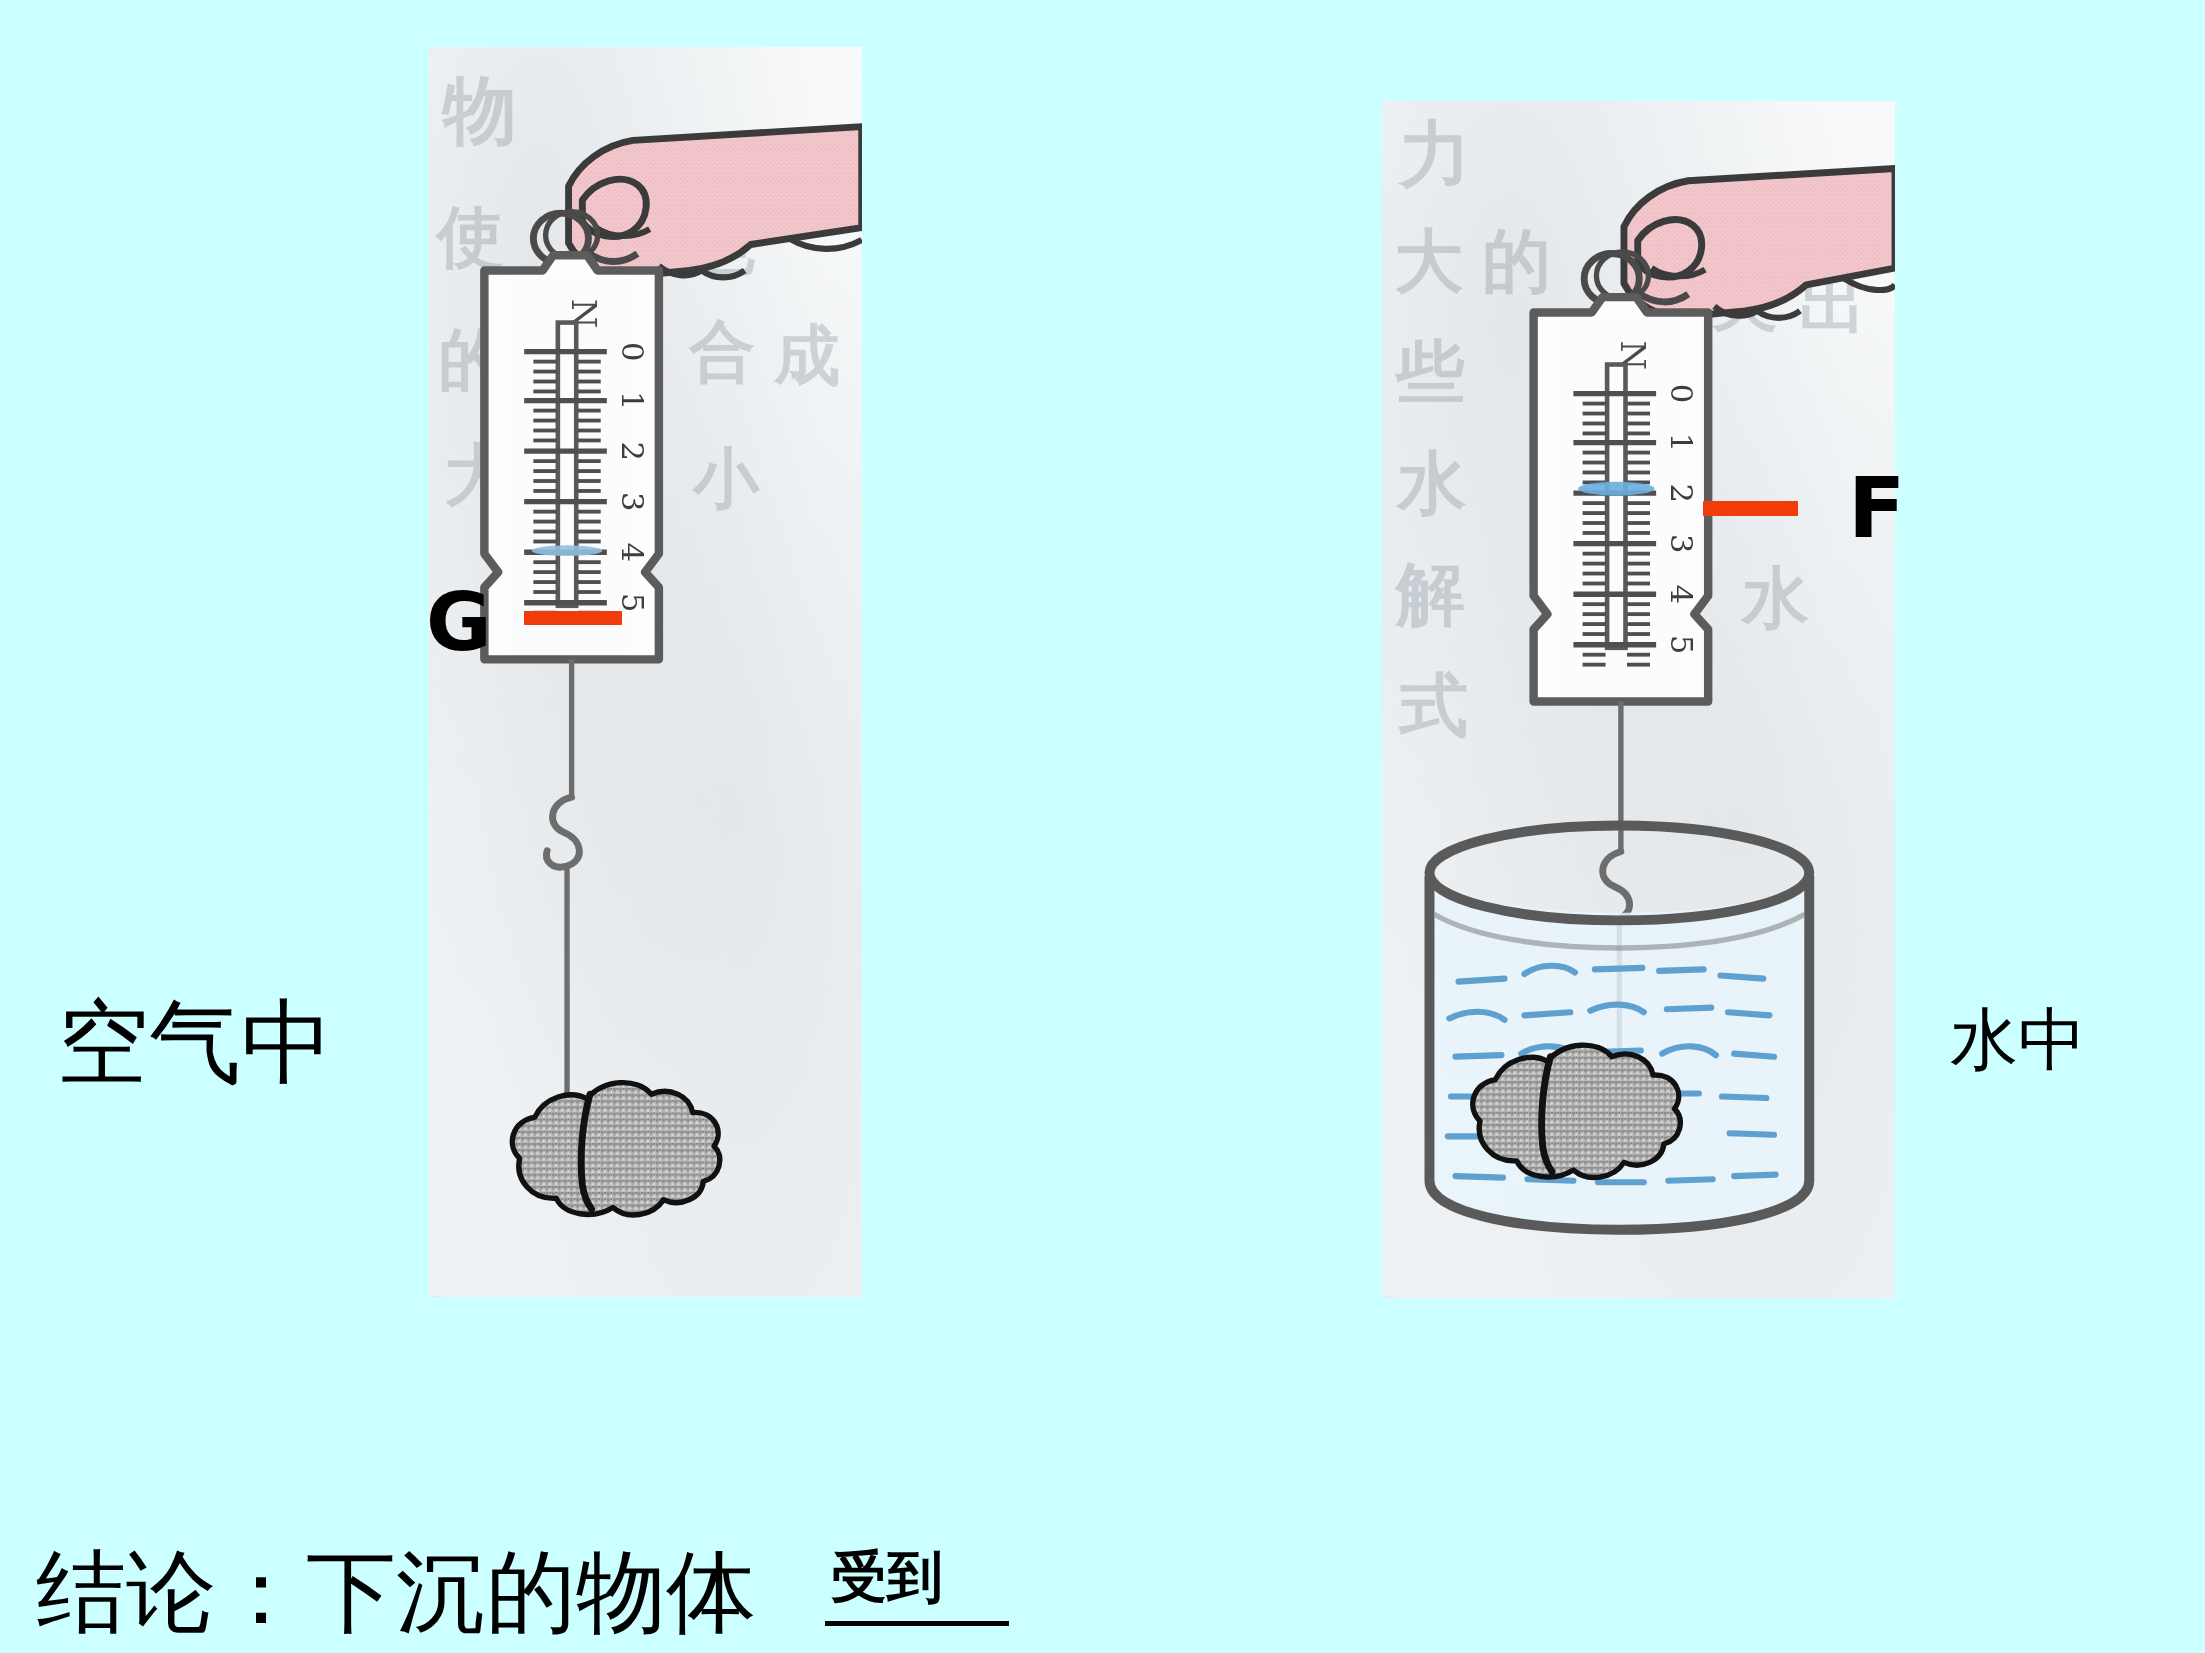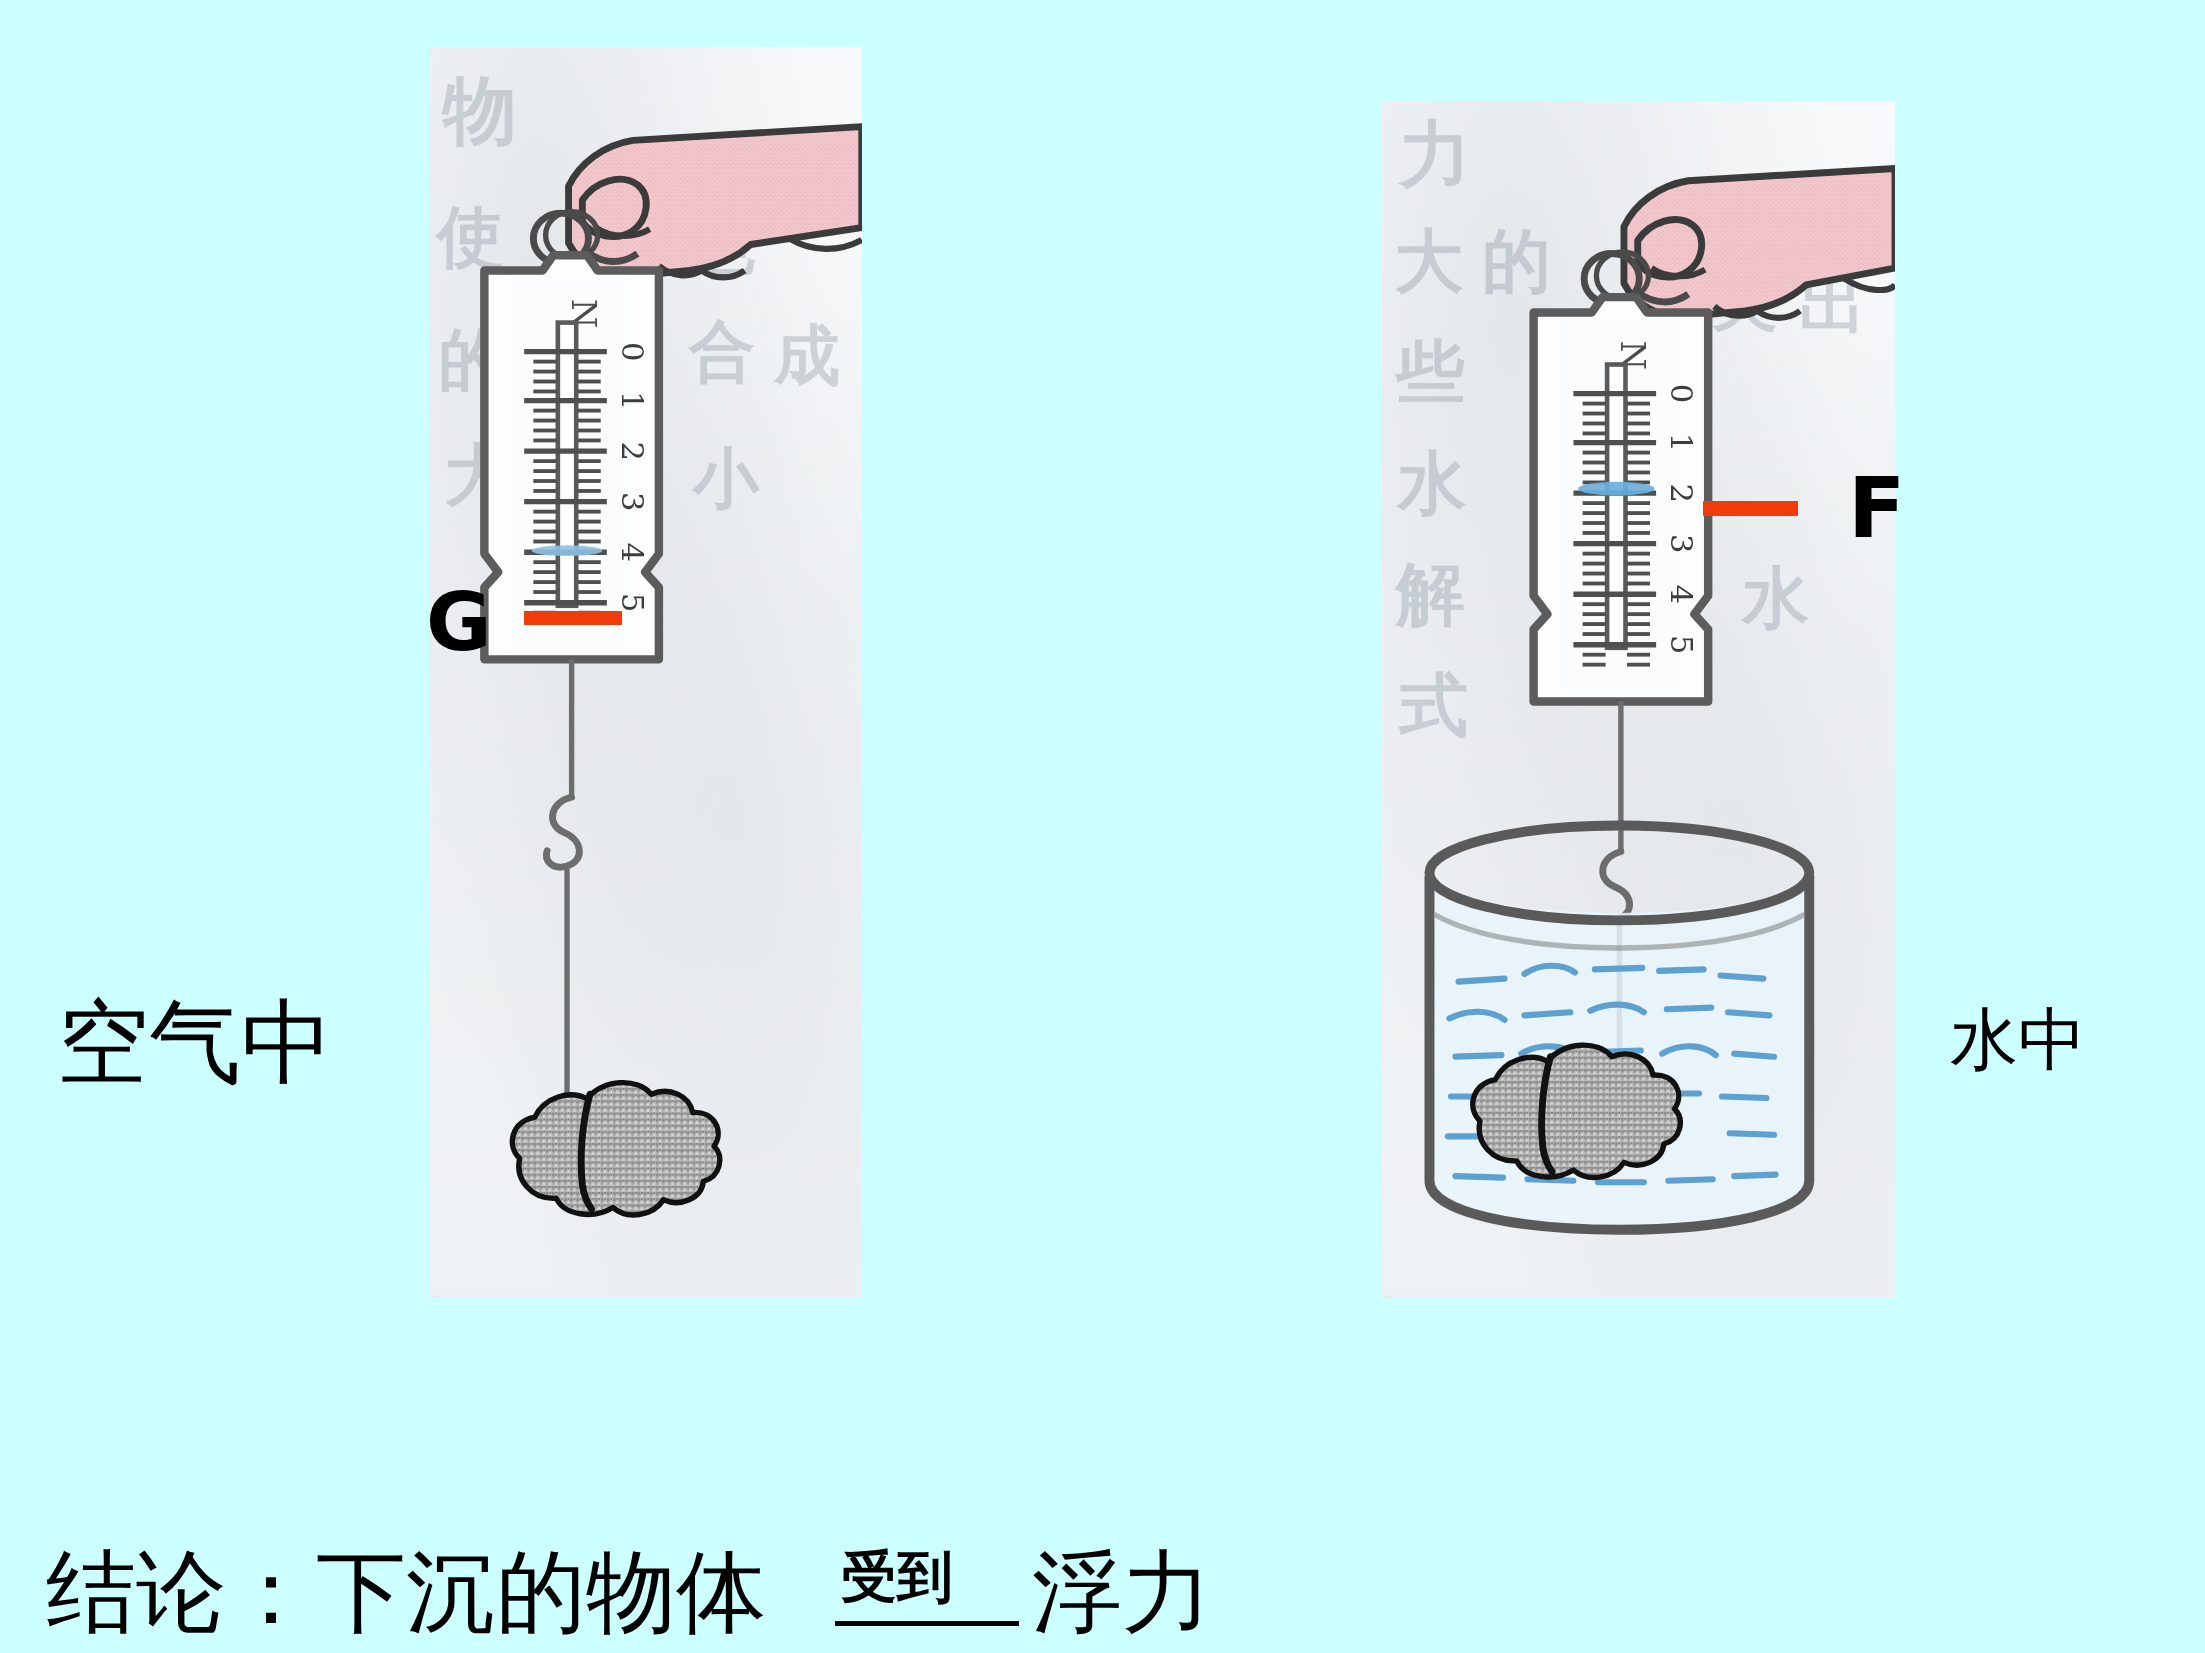--- a/index.html
+++ b/index.html
@@ -62,21 +62,21 @@
   }
   .red-marker {
     position: absolute;
     background: #f03c0a;
     border-radius: 0.8px;
   }
 
   
   #conclusion {
     position: absolute;
-    left: 46px;
+    left: 36px;
     top: 1501px;
     width: 2113px;
     height: 145px;
   }
   .concl-part {
     position: absolute;
     font-family: "DejaVu Sans", sans-serif;
     color: #000;
     font-size: 90px;
     line-height: 1;
@@ -434,15 +434,14 @@
 
 <div class="red-marker" style="left:1703px; top:501px; width:95px; height:15.3px;"></div>
 <div class="letter-label" style="left:1848px; top:466px; font-size:84px;">F</div>
 
 <div class="cn-label" style="left:1950px; top:995px; font-size:68px;">水中</div>
 
 <div id="conclusion">
   <div class="concl-part" style="left:0px;">结论：下沉的物体</div>
   <div id="concl-blank-rule" style="left:789px; bottom:20px; width:184px;"></div>
   <div id="concl-answer" style="left:795px; bottom:41px;">受到</div>
-  <div class="concl-part" style="left:986px;">浮力</div>
 </div>
 
 
 </body></html>

